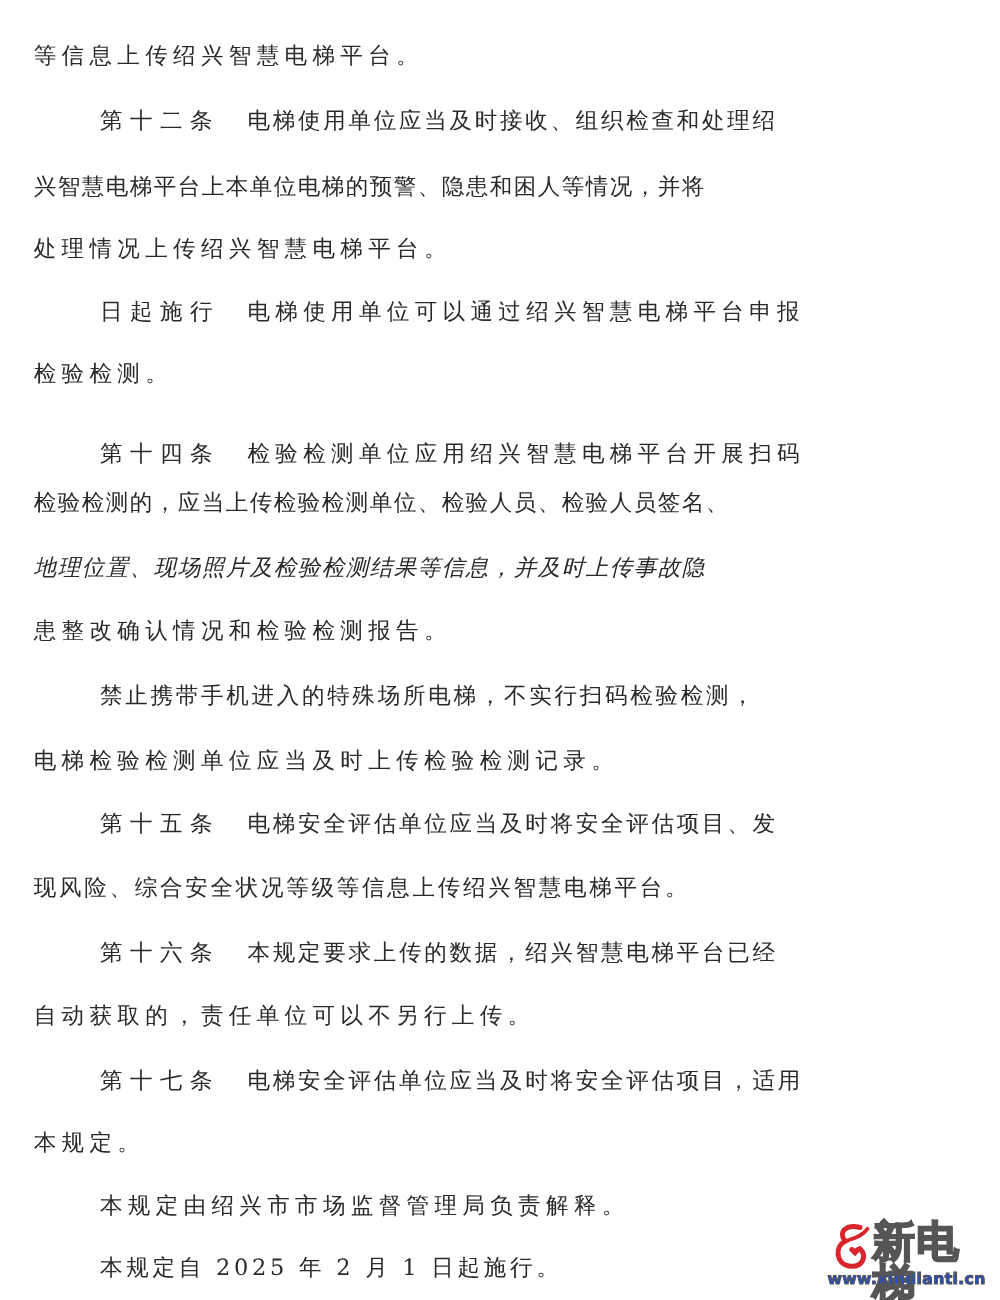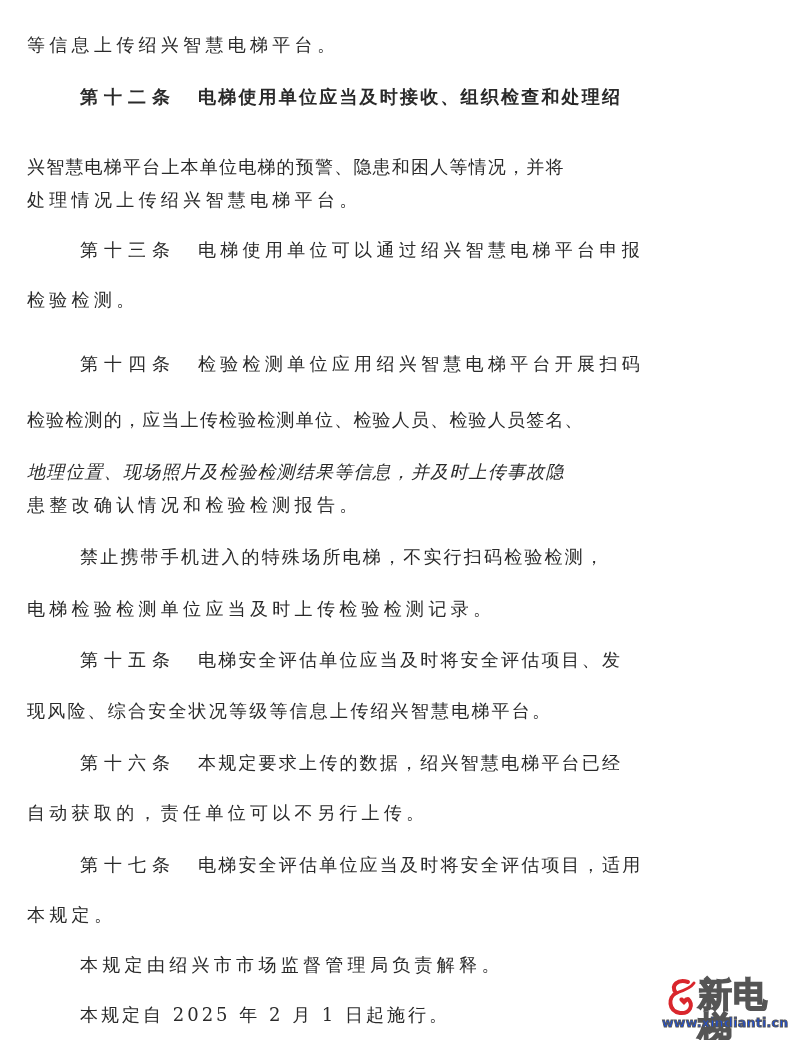--- a/index.html
+++ b/index.html
@@ -30,21 +30,20 @@
     letter-spacing: 4.3px;
   }
   .line.indent {
     left: 80px;
   }
   .line.tight {
     letter-spacing: 2.2px;
   }
   .line.tighter {
     letter-spacing: 1.2px;
-    margin-top: 17px;
   }
   .art-label {
     letter-spacing: 6px;
   }
   .gap {
     display: inline-block;
     width: 22px;
   }
   .watermark {
     position: absolute;
@@ -87,34 +86,34 @@
 </style>
 </head>
 <body>
 
 <div class="doc">
 
   <div class="line" style="top:30px;">
     <span>等信息上传绍兴智慧电梯平台。</span>
   </div>
 
-  <div class="line indent tight" style="top:82px;font-weight:bold;">
+  <div class="line indent tight" style="top:82px;">
     <span class="art-label">第十二条</span><span class="gap"></span><span>电梯使用单位应当及时接收、组织检查和处理绍</span>
   </div>
 
   <div class="line tighter" style="top:135px;">
     <span>兴智慧电梯平台上本单位电梯的预警、隐患和困人等情况，并将</span>
   </div>
 
   <div class="line" style="top:185px;">
     <span>处理情况上传绍兴智慧电梯平台。</span>
   </div>
 
   <div class="line indent" style="top:235px;">
-    <span class="art-label">第十三条</span><span class="gap"></span><span>电梯使用单位可以通过绍兴智慧电梯平台申报</span>
+    <span class="art-label">日起施行</span><span class="gap"></span><span>电梯使用单位可以通过绍兴智慧电梯平台申报</span>
   </div>
 
   <div class="line" style="top:285px;">
     <span>检验检测。</span>
   </div>
 
   <div class="line indent" style="top:349px;">
     <span class="art-label">第十四条</span><span class="gap"></span><span>检验检测单位应用绍兴智慧电梯平台开展扫码</span>
   </div>
 

